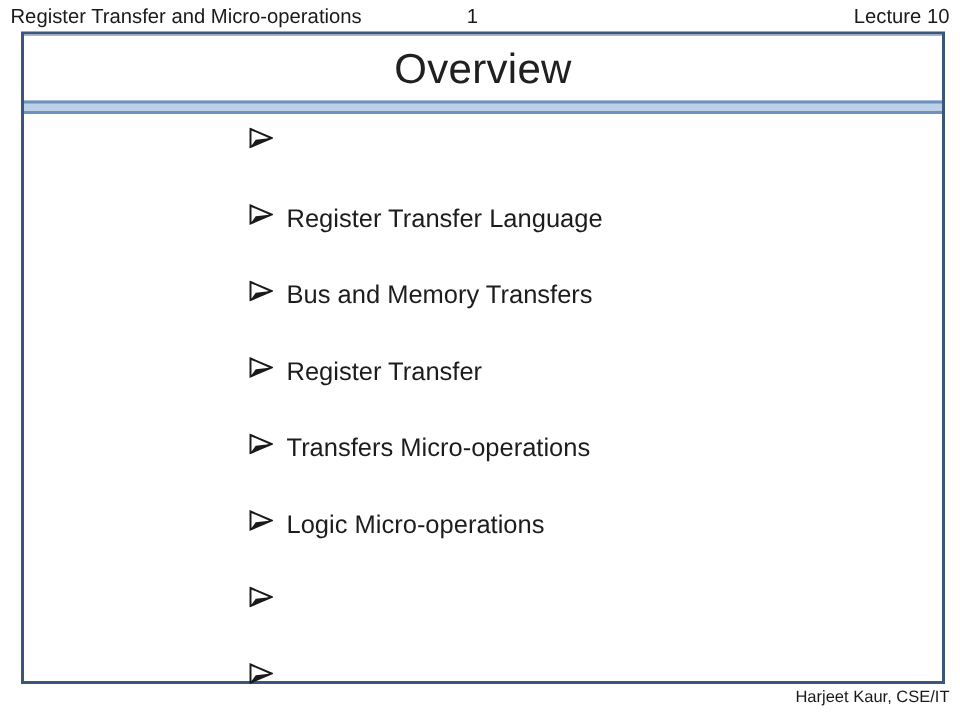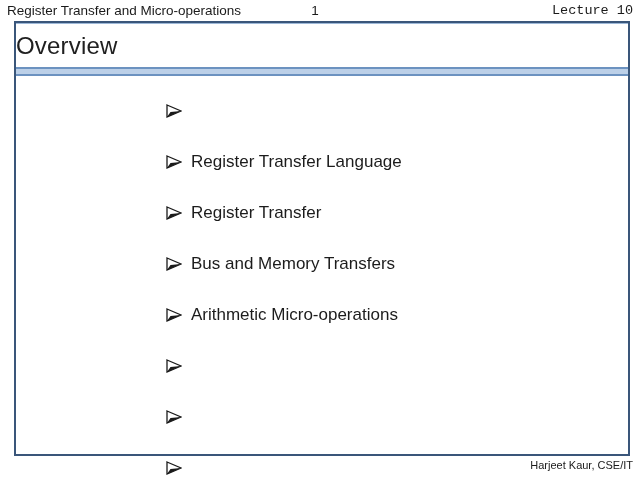--- a/index.html
+++ b/index.html
@@ -31,21 +31,20 @@
     width: 34px;
     text-align: center;
     font-size: 13.5px;
   }
   .hdr-right {
     position: absolute;
     right: 7px;
     top: 3px;
     font-size: 13.5px;
     white-space: nowrap;
-    font-family: Liberation Mono, monospace;
   }
 
   
   .frame {
     position: absolute;
     left: 14px;
     top: 21px;
     width: 616px;
     height: 435px;
     box-sizing: border-box;
@@ -54,22 +53,22 @@
     background: #ffffff;
   }
 
   .slide-title {
     position: absolute;
     left: 0;
     top: 0;
     width: 100%;
     height: 32px;
     margin: 0;
-    text-align: left;
-    font-size: 24px;
+    text-align: center;
+    font-size: 28px;
     font-weight: 400;
     line-height: 46px;
     color: #202020;
     letter-spacing: 0.2px;
   }
 
   .title-sep {
     position: absolute;
     left: 0;
     top: 44px;
@@ -83,21 +82,20 @@
 
   
   .topics {
     position: absolute;
     left: 150px;
     top: 62px;
   }
   .topic-row {
     height: 51px;
     display: flex;
-    align-items: center;
     gap: 9px;
     font-size: 17px;
     color: #1c1c1c;
     white-space: nowrap;
   }
   .topic-row.bold .topic-label {
     font-weight: 700;
   }
   .bullet {
     display: inline-flex;
@@ -155,47 +153,48 @@
       </span>
       <span class="topic-label">Register Transfer Language</span>
     </div>
       <div class="topic-row">
       <span class="bullet">
         <svg width="16" height="14" viewBox="0 0 16 14" xmlns="http://www.w3.org/2000/svg">
           <polygon points="1,1 15,7 1,13" fill="#ffffff" stroke="#1a1a1a" stroke-width="1.3" stroke-linejoin="miter"></polygon>
           <polygon points="1,13 15,7 4.5,8.1" fill="#1a1a1a"></polygon>
         </svg>
       </span>
+      <span class="topic-label">Bus and Memory Transfers</span>
+    </div>
+      <div class="topic-row">
+      <span class="bullet">
+        <svg width="16" height="14" viewBox="0 0 16 14" xmlns="http://www.w3.org/2000/svg">
+          <polygon points="1,1 15,7 1,13" fill="#ffffff" stroke="#1a1a1a" stroke-width="1.3" stroke-linejoin="miter"></polygon>
+          <polygon points="1,13 15,7 4.5,8.1" fill="#1a1a1a"></polygon>
+        </svg>
+      </span>
       <span class="topic-label">Register Transfer</span>
     </div>
       <div class="topic-row">
       <span class="bullet">
         <svg width="16" height="14" viewBox="0 0 16 14" xmlns="http://www.w3.org/2000/svg">
           <polygon points="1,1 15,7 1,13" fill="#ffffff" stroke="#1a1a1a" stroke-width="1.3" stroke-linejoin="miter"></polygon>
           <polygon points="1,13 15,7 4.5,8.1" fill="#1a1a1a"></polygon>
         </svg>
       </span>
-      <span class="topic-label">Bus and Memory Transfers</span>
-    </div>
-      <div class="topic-row">
-      <span class="bullet">
-        <svg width="16" height="14" viewBox="0 0 16 14" xmlns="http://www.w3.org/2000/svg">
-          <polygon points="1,1 15,7 1,13" fill="#ffffff" stroke="#1a1a1a" stroke-width="1.3" stroke-linejoin="miter"></polygon>
-          <polygon points="1,13 15,7 4.5,8.1" fill="#1a1a1a"></polygon>
-        </svg>
-      </span>
-      <span class="topic-label">Arithmetic Micro-operations</span>
-    </div>
-      <div class="topic-row">
-      <span class="bullet">
-        <svg width="16" height="14" viewBox="0 0 16 14" xmlns="http://www.w3.org/2000/svg">
-          <polygon points="1,1 15,7 1,13" fill="#ffffff" stroke="#1a1a1a" stroke-width="1.3" stroke-linejoin="miter"></polygon>
-          <polygon points="1,13 15,7 4.5,8.1" fill="#1a1a1a"></polygon>
-        </svg>
-      </span>
+      <span class="topic-label">Transfers Micro-operations</span>
+    </div>
+      <div class="topic-row">
+      <span class="bullet">
+        <svg width="16" height="14" viewBox="0 0 16 14" xmlns="http://www.w3.org/2000/svg">
+          <polygon points="1,1 15,7 1,13" fill="#ffffff" stroke="#1a1a1a" stroke-width="1.3" stroke-linejoin="miter"></polygon>
+          <polygon points="1,13 15,7 4.5,8.1" fill="#1a1a1a"></polygon>
+        </svg>
+      </span>
+      <span class="topic-label">Logic Micro-operations</span>
     </div>
       <div class="topic-row bold">
       <span class="bullet">
         <svg width="16" height="14" viewBox="0 0 16 14" xmlns="http://www.w3.org/2000/svg">
           <polygon points="1,1 15,7 1,13" fill="#ffffff" stroke="#1a1a1a" stroke-width="1.3" stroke-linejoin="miter"></polygon>
           <polygon points="1,13 15,7 4.5,8.1" fill="#1a1a1a"></polygon>
         </svg>
       </span>
     </div>
       <div class="topic-row bold">

